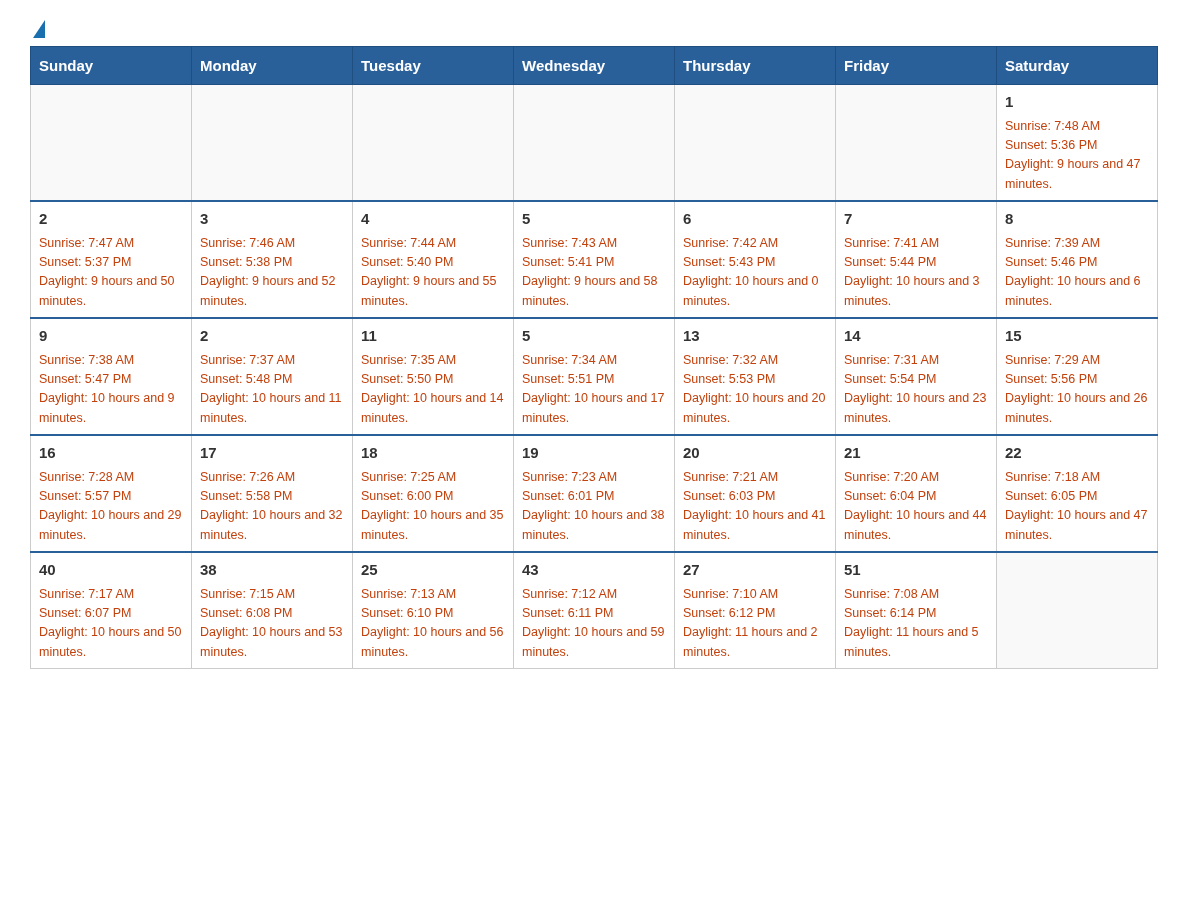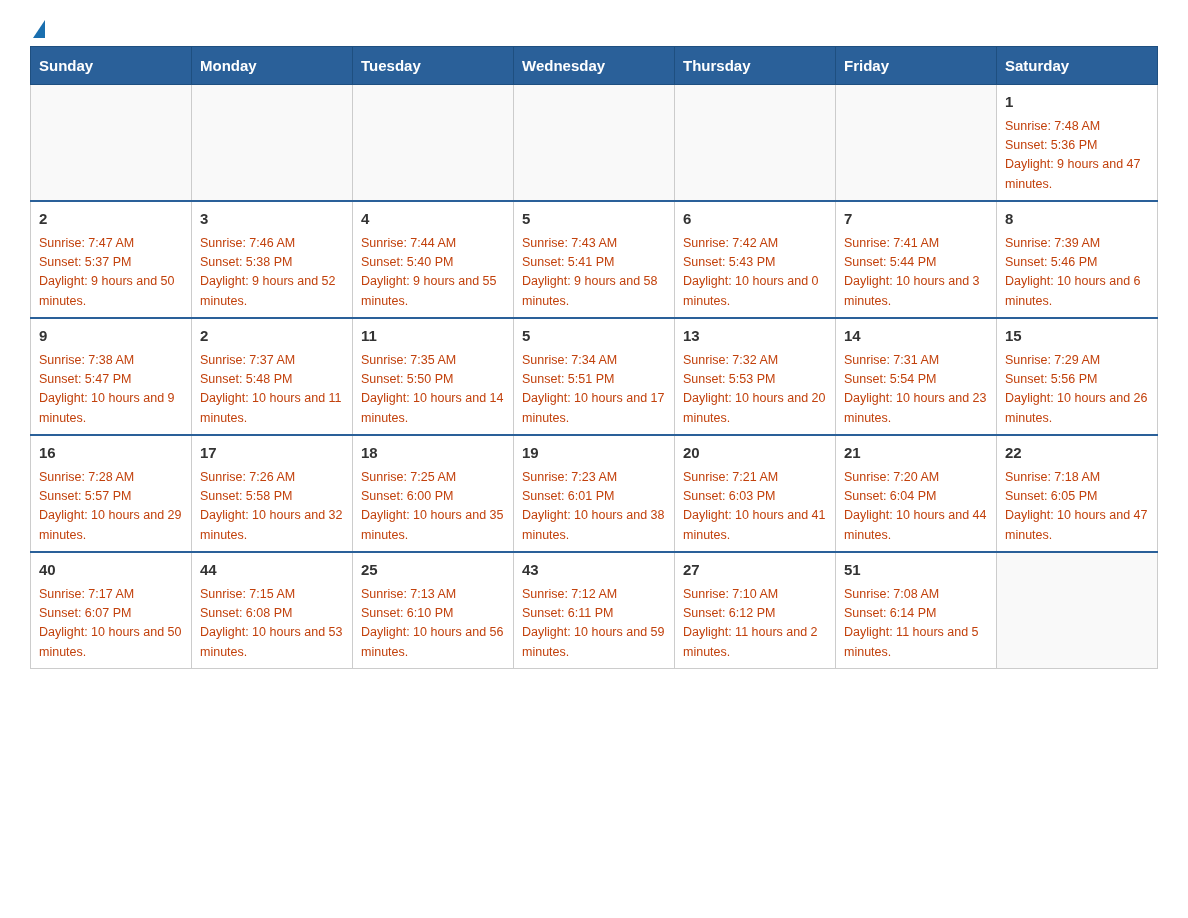--- a/index.html
+++ b/index.html
@@ -232,21 +232,21 @@
           <span class="day-number">22</span>
           <div class="day-info">Sunrise: 7:18 AM<br>Sunset: 6:05 PM<br>Daylight: 10 hours and 47 minutes.</div>
         </td>
       </tr>
       <tr class="row-border">
         <td>
           <span class="day-number">40</span>
           <div class="day-info">Sunrise: 7:17 AM<br>Sunset: 6:07 PM<br>Daylight: 10 hours and 50 minutes.</div>
         </td>
         <td>
-          <span class="day-number">44</span>
+          <span class="day-number">38</span>
           <div class="day-info">Sunrise: 7:15 AM<br>Sunset: 6:08 PM<br>Daylight: 10 hours and 53 minutes.</div>
         </td>
         <td>
           <span class="day-number">25</span>
           <div class="day-info">Sunrise: 7:13 AM<br>Sunset: 6:10 PM<br>Daylight: 10 hours and 56 minutes.</div>
         </td>
         <td>
           <span class="day-number">43</span>
           <div class="day-info">Sunrise: 7:12 AM<br>Sunset: 6:11 PM<br>Daylight: 10 hours and 59 minutes.</div>
         </td>

